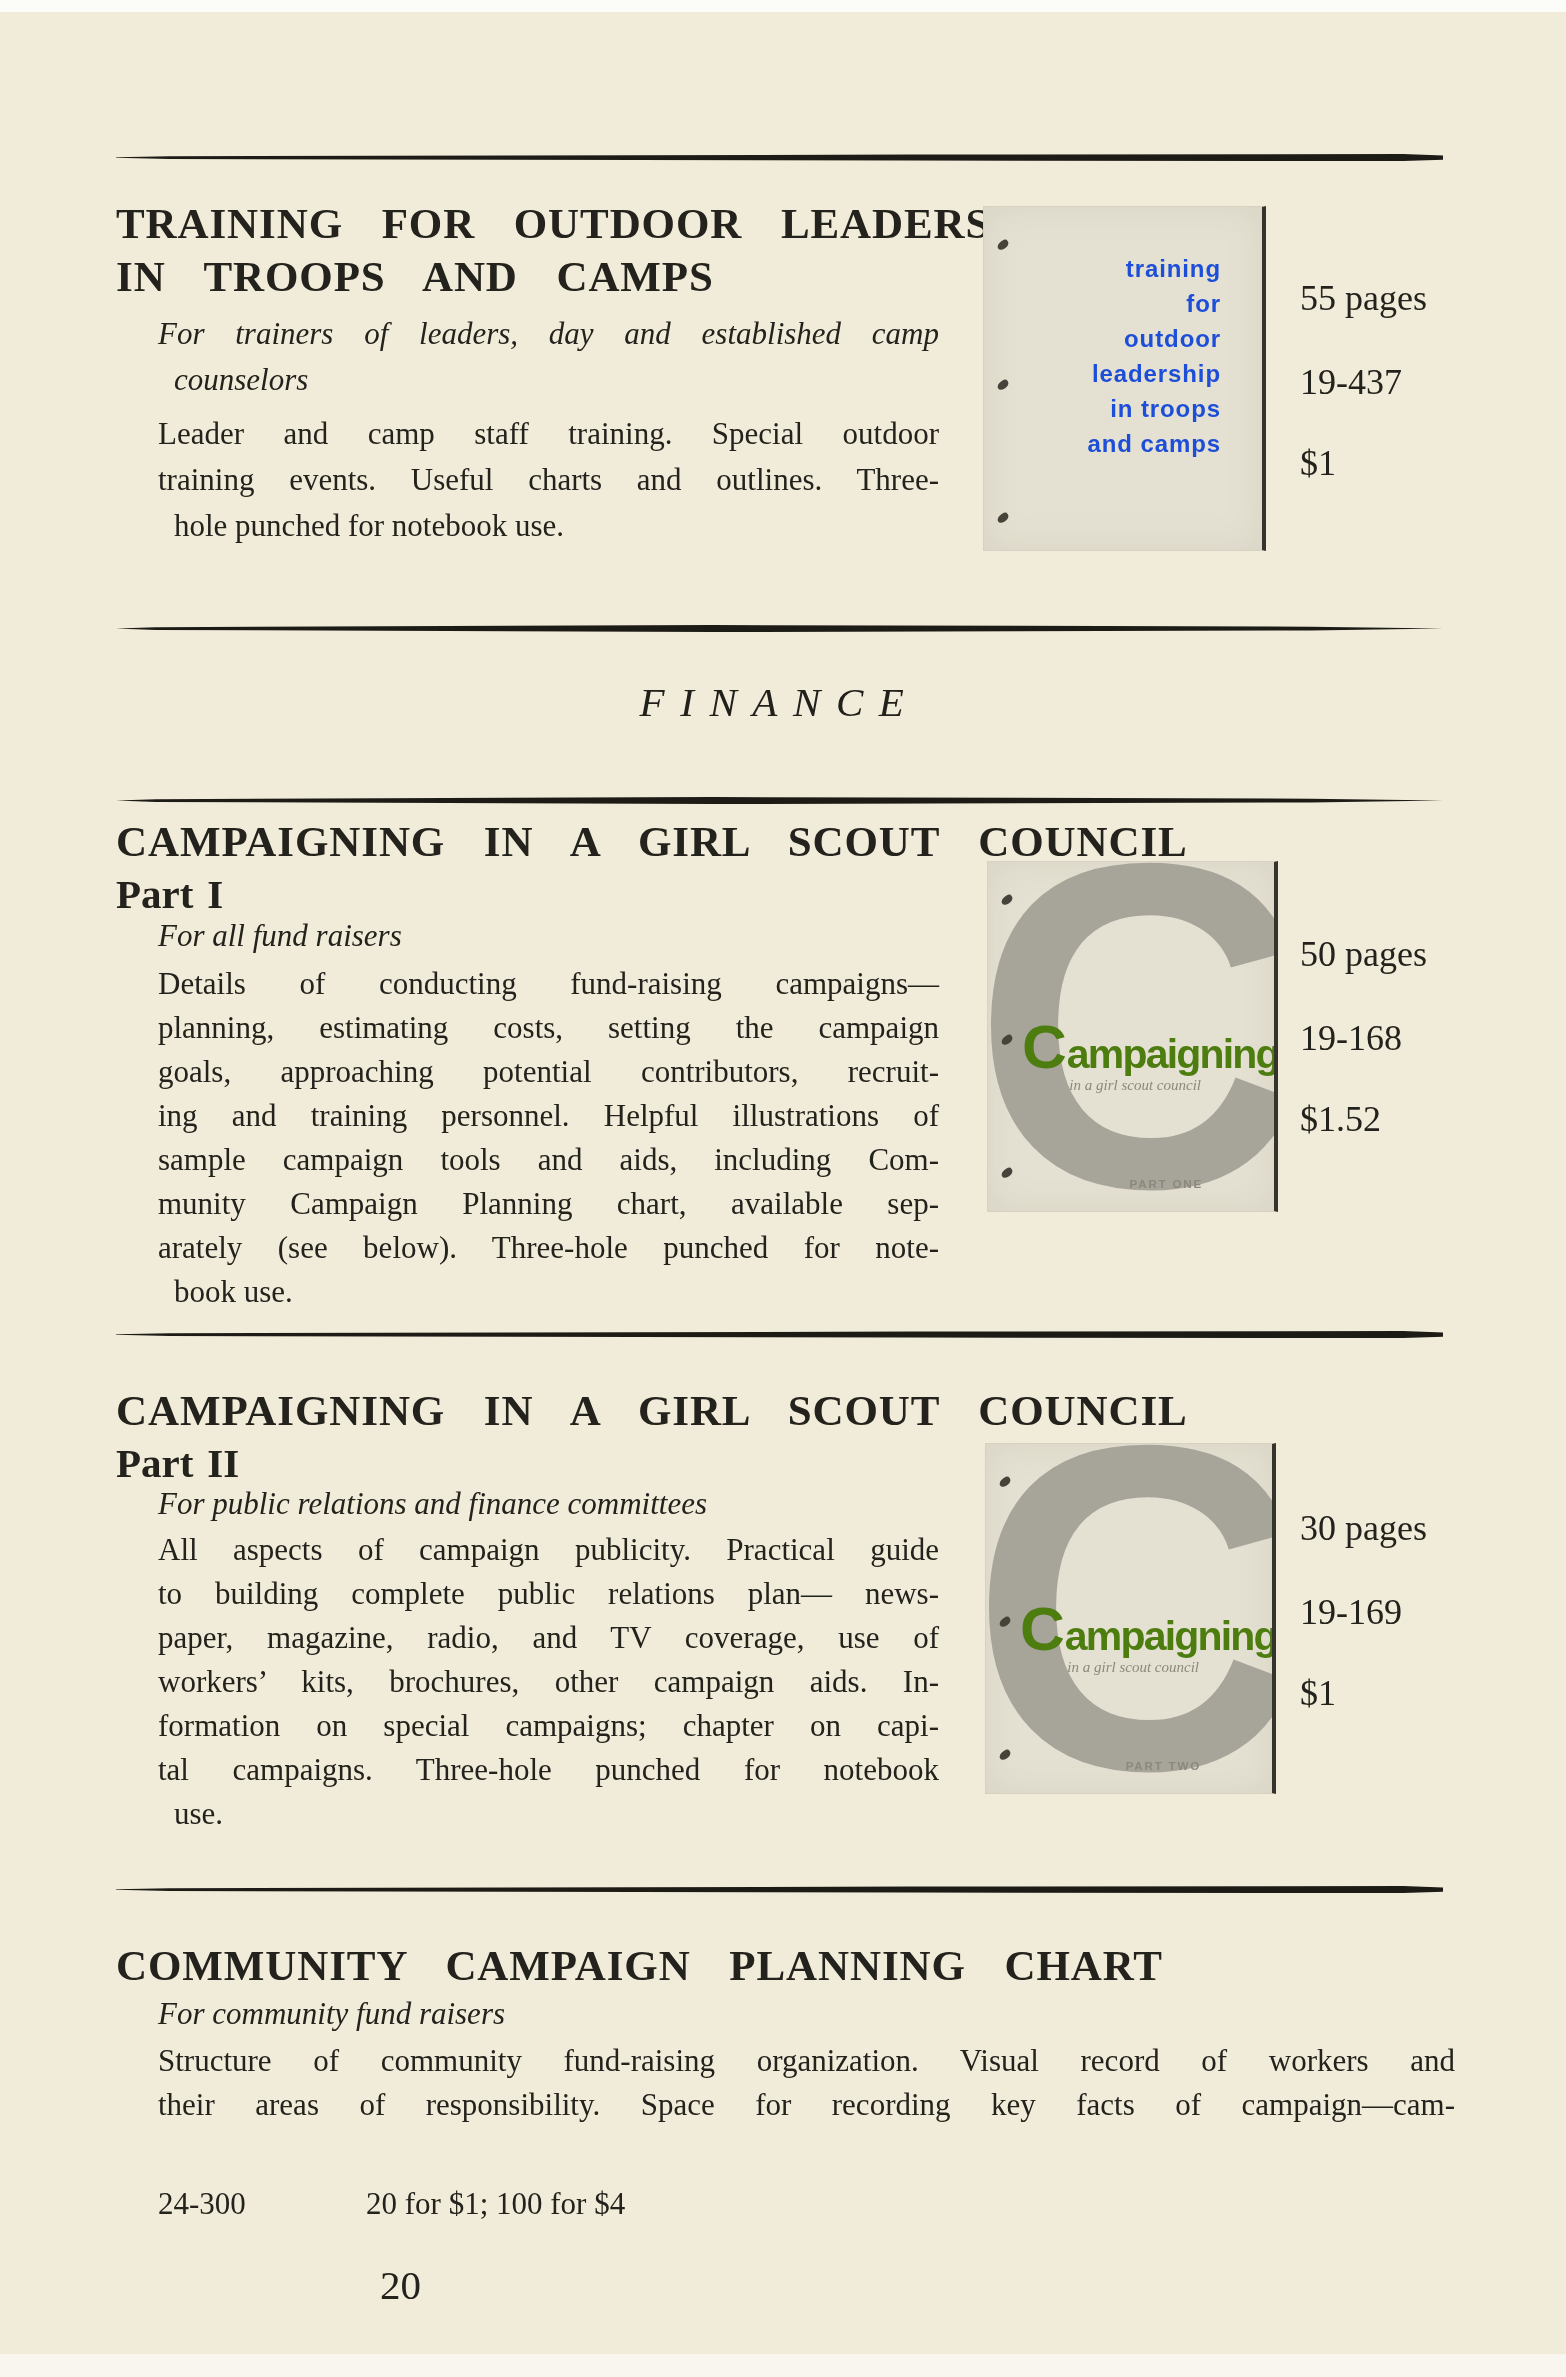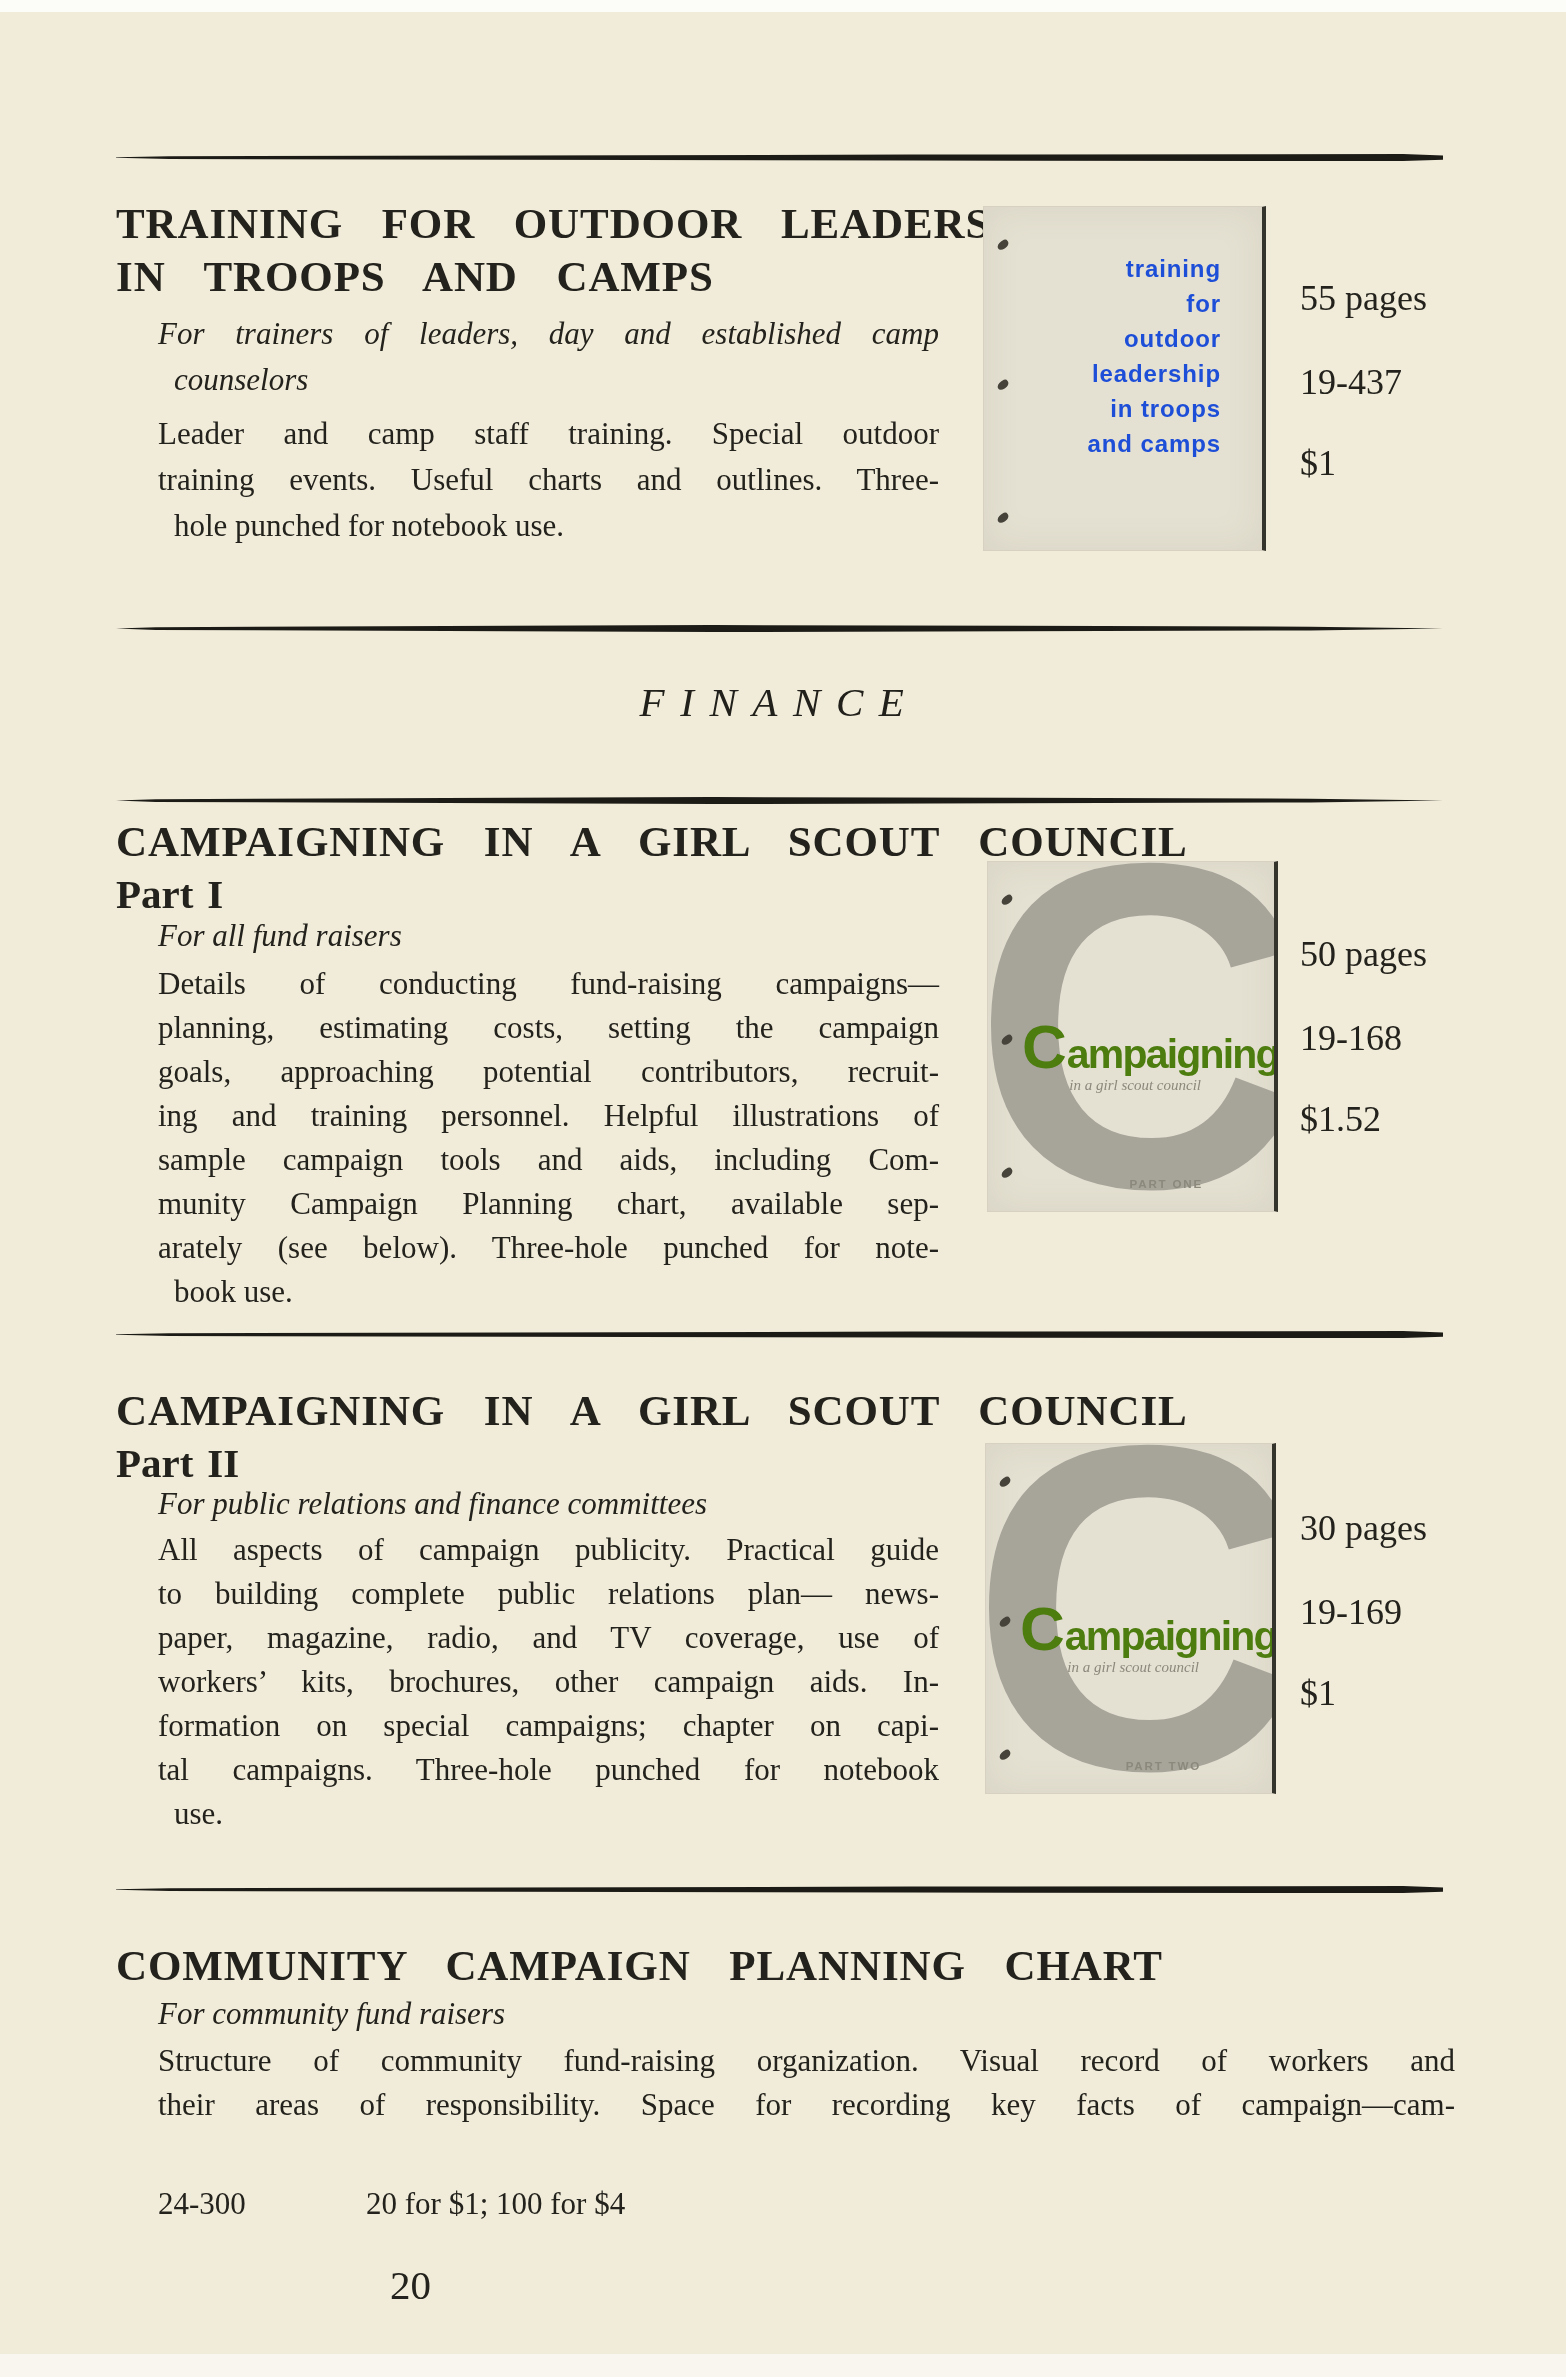--- a/index.html
+++ b/index.html
@@ -227,15 +227,15 @@
 
     <div class="description jlines" style="position:absolute;left:158px;top:2039px;width:1297px;">
         <div class="line">Structure of community fund-raising organization. Visual record of workers and</div>
         <div class="line">their areas of responsibility. Space for recording key facts of campaign—cam-</div>
       </div>
 
     <div class="price-line" style="left:158px;top:2186px;">24-300</div>
     <div class="price-line" style="left:366px;top:2186px;">20 for $1; 100 for $4</div>
   </div>
 
-  <div class="page-number" style="left:390px;top:2261px;">20</div>
+  <div class="page-number" style="left:380px;top:2261px;">20</div>
 </div>
 
 
 </body></html>

